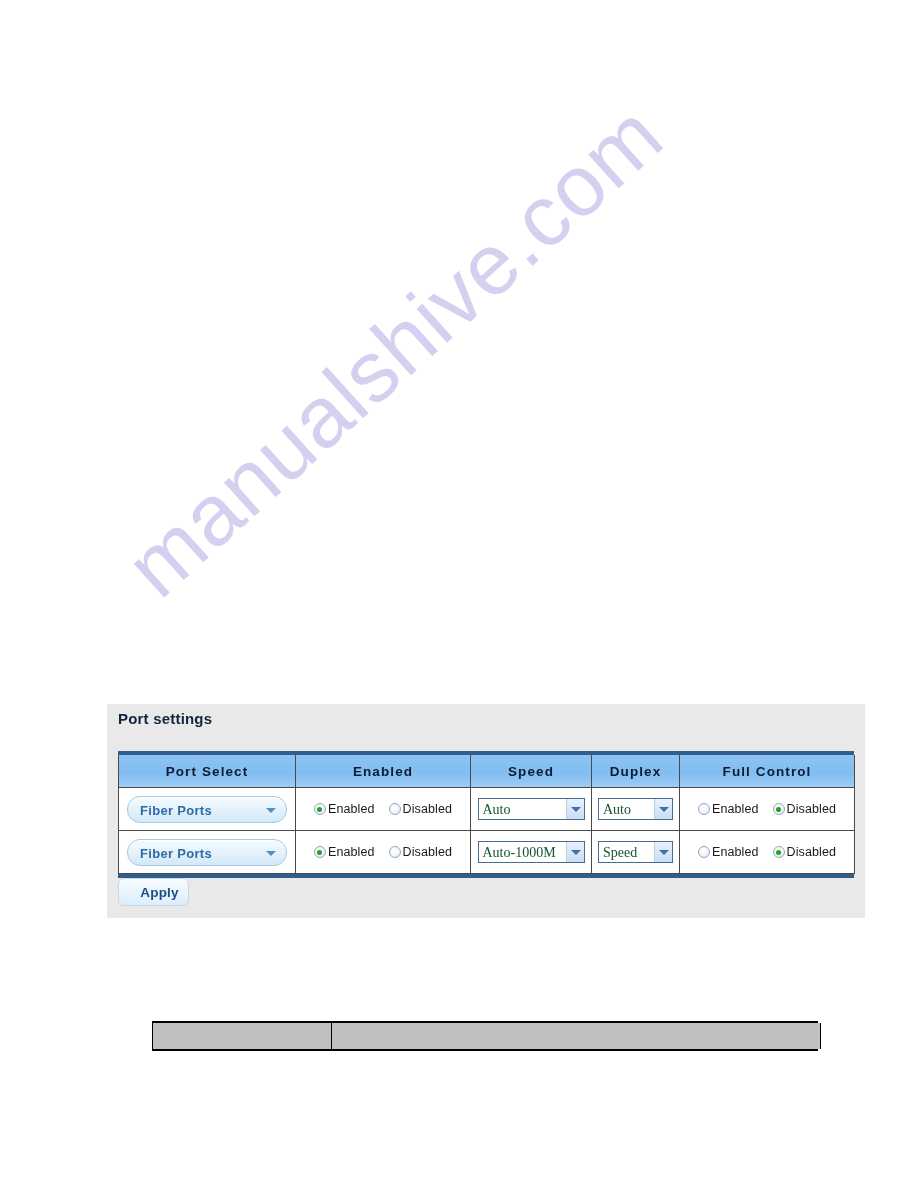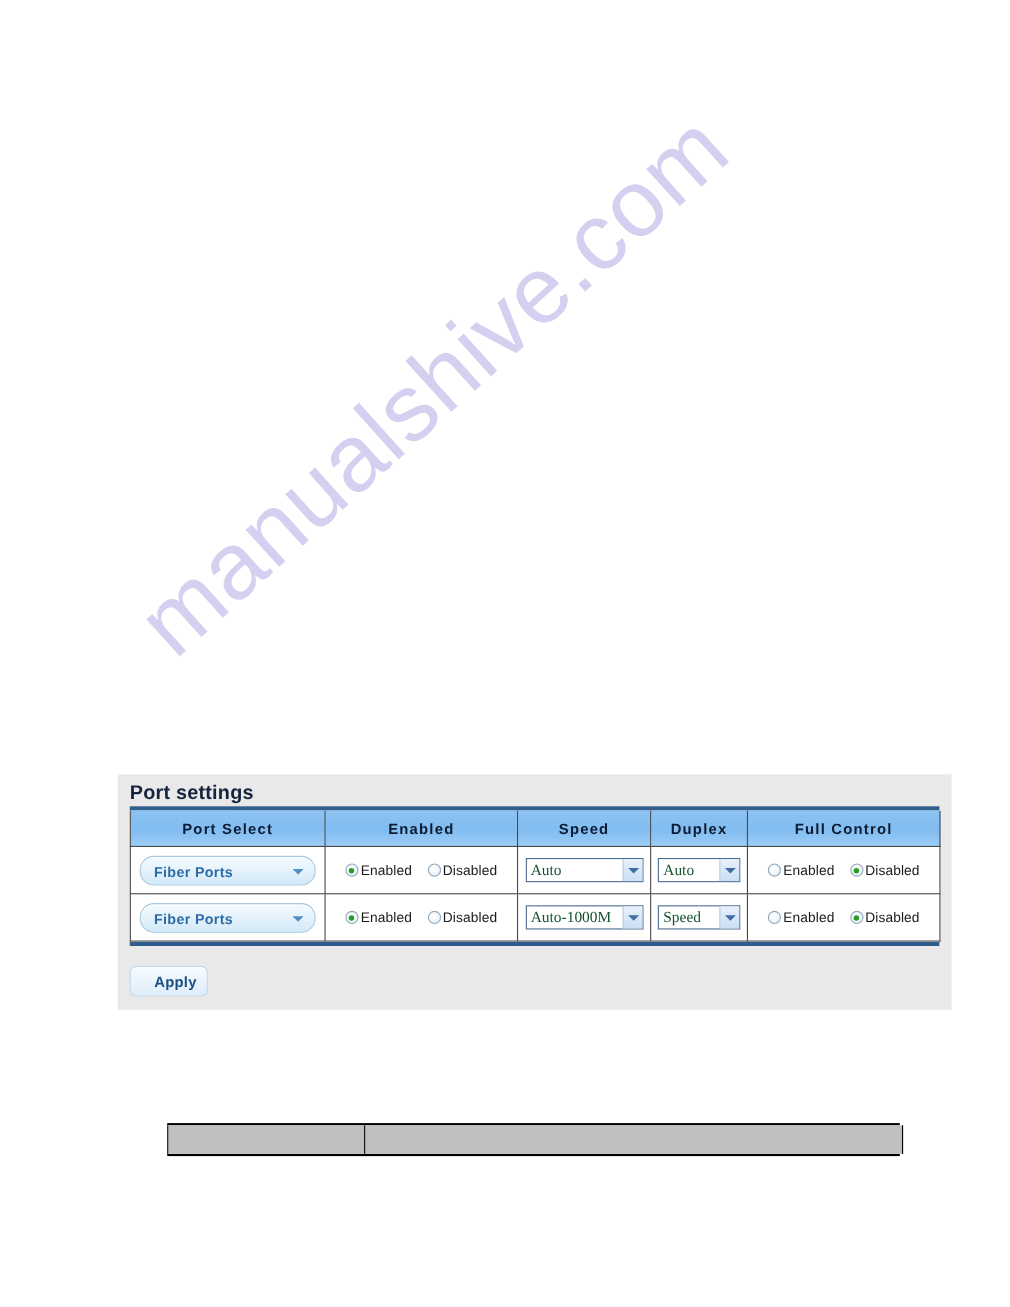--- a/index.html
+++ b/index.html
@@ -50,32 +50,32 @@
     width: 758px;
     height: 214px;
     background: #e9e9e9;
     z-index: 10;
   }
 
   #panel-title {
     position: absolute;
     left: 11px;
     top: 6px;
-    font-size: 18px;
+    font-size: 15px;
     font-weight: bold;
     color: #14243f;
     letter-spacing: .2px;
     font-family: "Liberation Sans", sans-serif;
   }
 
   
   #settings-table-wrap {
     position: absolute;
     left: 11px;
-    top: 29px;
+    top: 47px;
     width: 736px;
     border-top: 4px solid #2f5d8e;
     border-bottom: 4px solid #2f5d8e;
     background: #ffffff;
     box-sizing: border-box;
   }
   table.settings-table {
     border-collapse: collapse;
     width: 736px;
     table-layout: fixed;

